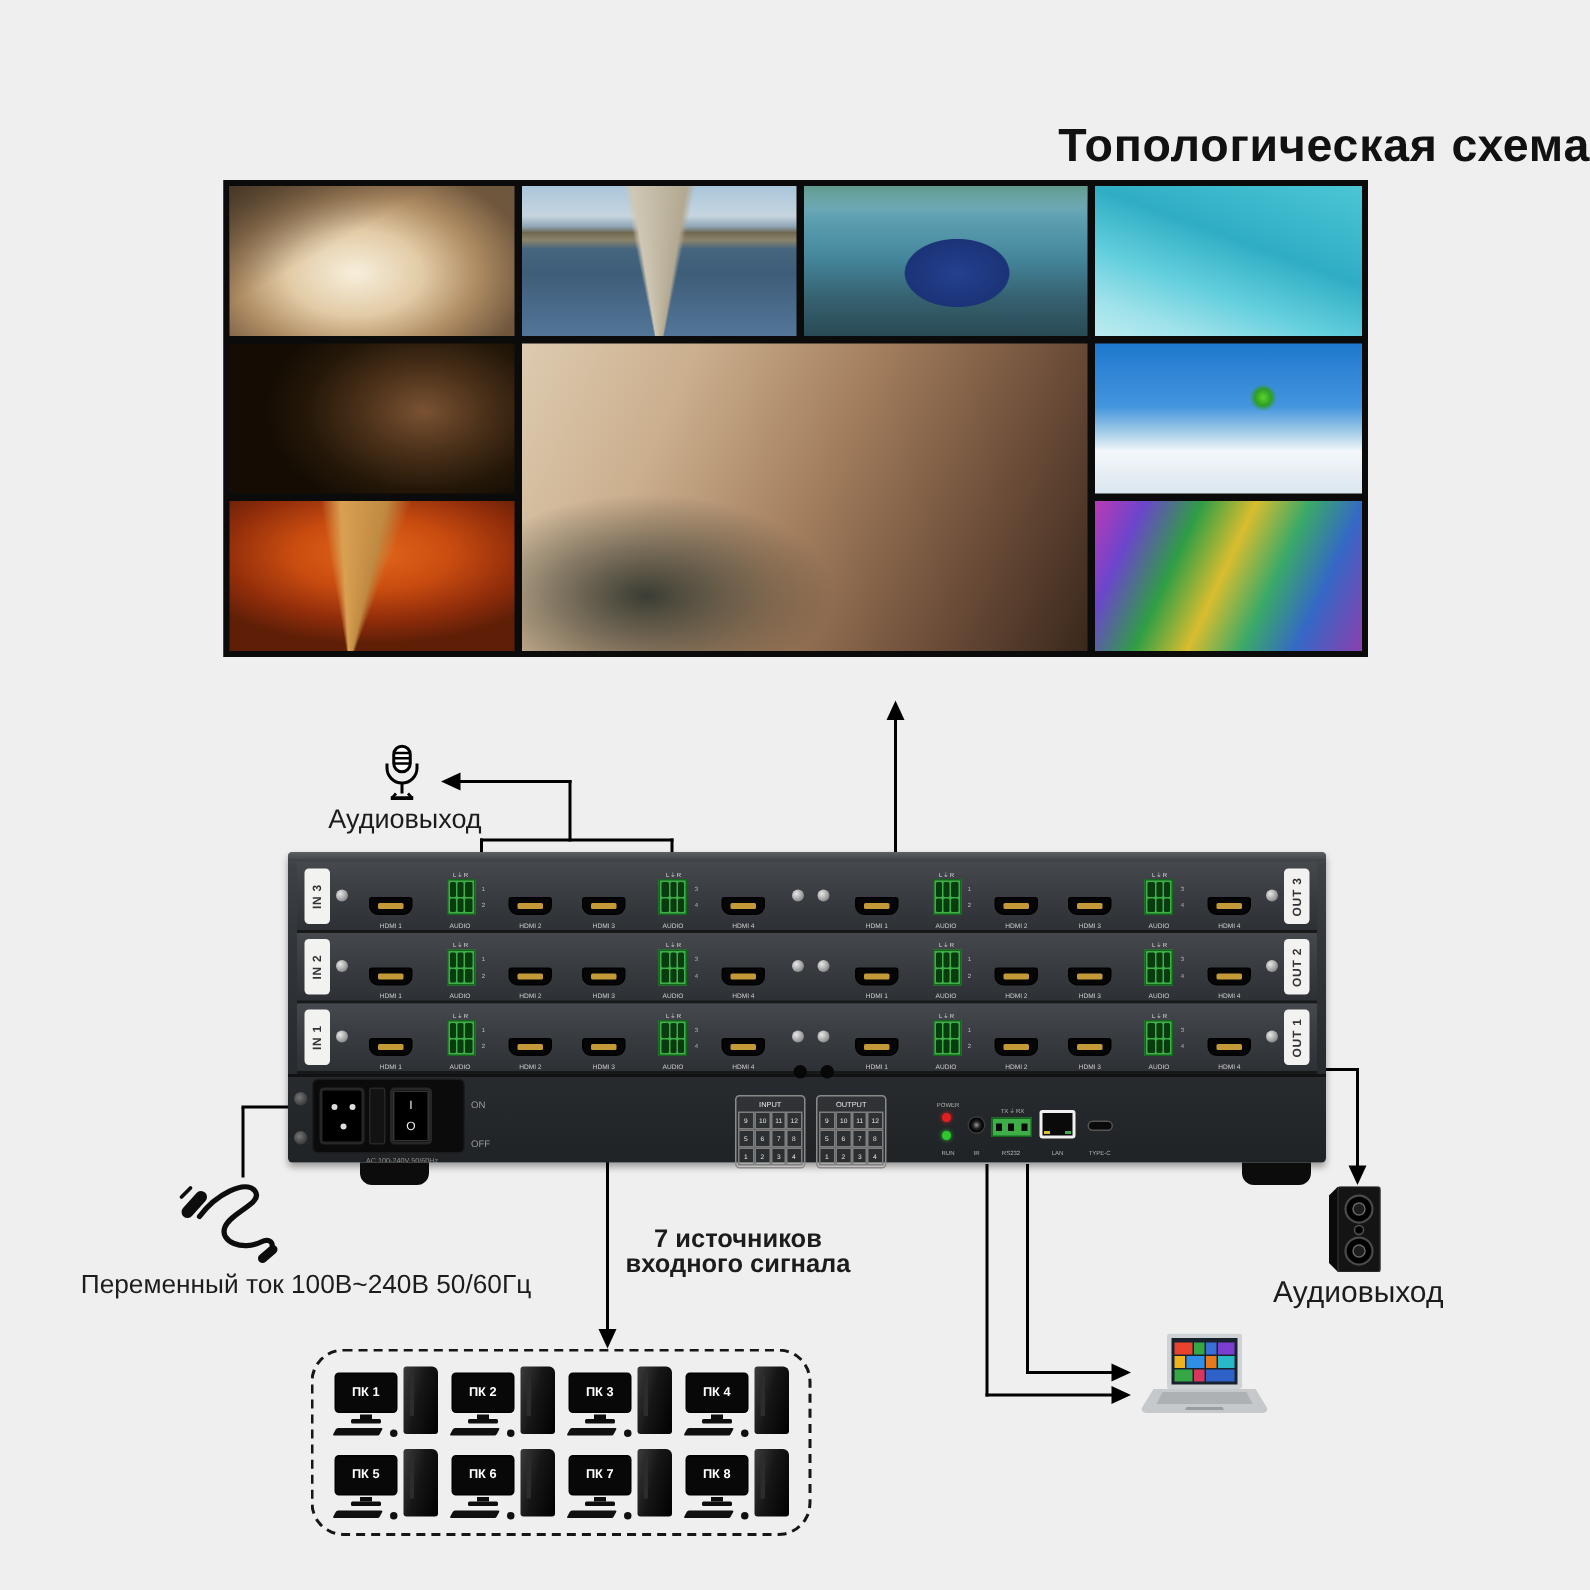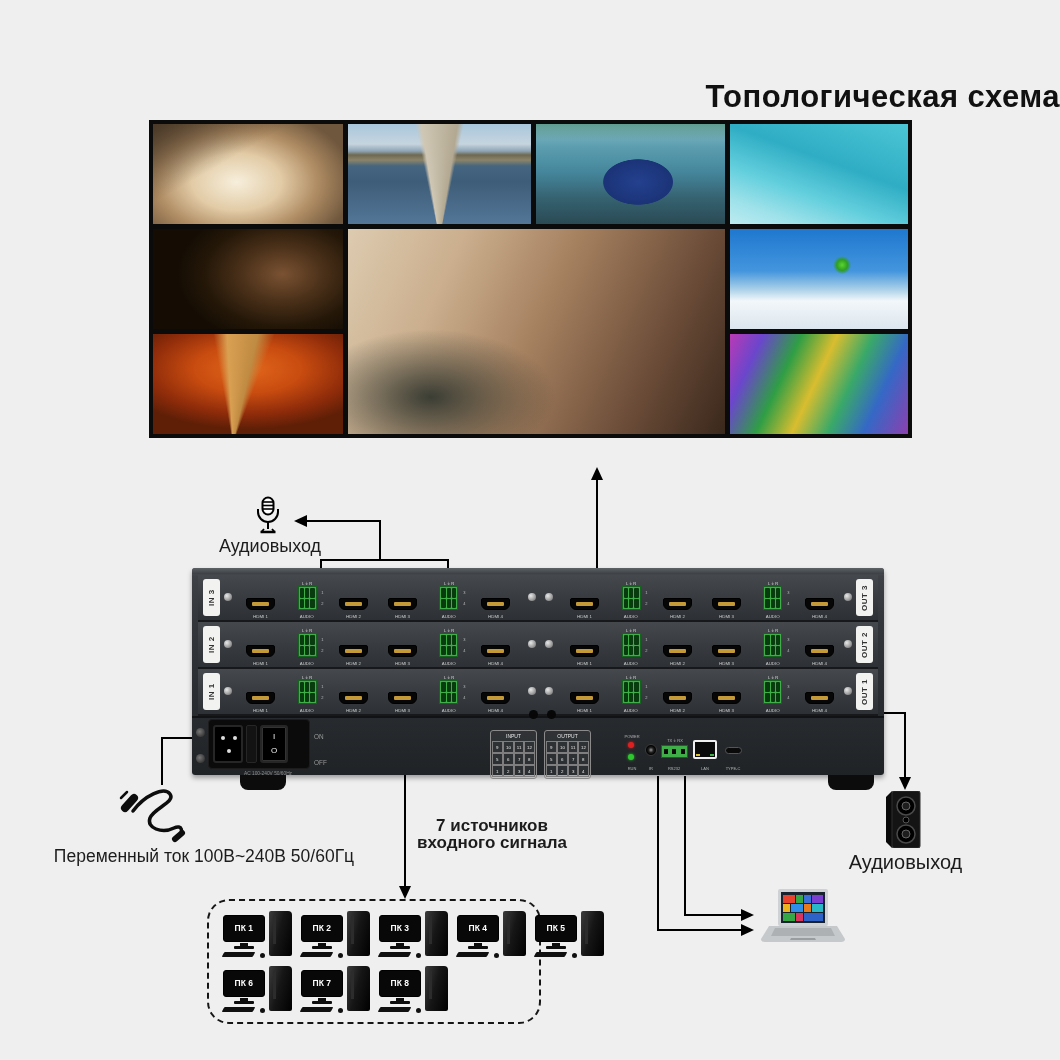--- a/index.html
+++ b/index.html
@@ -106,21 +106,21 @@
   .rs232-block i{width:4px;height:5px;background:#0a0a0a;display:block;}
   .lan-port{position:absolute;left:76px;top:10px;width:24px;height:19px;background:#f0f0f0;border-radius:2px;box-sizing:border-box;padding:2px;}
   .lan-inner{width:100%;height:100%;background:#0a0a0a;position:relative;}
   .lan-inner::before{content:'';position:absolute;left:1px;bottom:1px;width:4px;height:2px;background:#d8c030;}
   .lan-inner::after{content:'';position:absolute;right:1px;bottom:1px;width:4px;height:2px;background:#3fae49;}
   .typec{position:absolute;left:108px;top:17px;width:17px;height:7px;border-radius:3.5px;background:#0a0a0a;border:1px solid #555;box-sizing:border-box;}
   .foot{position:absolute;width:46px;height:15px;background:#0c0c0c;border-radius:0 0 8px 8px;top:57px;}
   .f1{left:48px;}.f2{left:636px;}
 
   
-  .pcbox{position:absolute;left:207px;top:899px;width:334px;height:125px;border:2.5px dashed #161616;border-radius:22px;box-sizing:border-box;display:grid;grid-template-columns:repeat(5,1fr);row-gap:4px;column-gap:6px;padding:9px 12px 7px;}
+  .pcbox{position:absolute;left:207px;top:899px;width:334px;height:125px;border:2.5px dashed #161616;border-radius:22px;box-sizing:border-box;display:grid;grid-template-columns:repeat(4,1fr);row-gap:4px;column-gap:6px;padding:9px 12px 7px;}
   .pc{position:relative;width:72px;height:50px;}
   .pc-tower{position:absolute;right:1px;top:1px;width:23px;height:45px;background:linear-gradient(105deg,#3c3c3c 0%,#161616 45%,#000 100%);border-radius:2px 4px 2px 2px;}
   .pc-tower::before{content:'';position:absolute;left:4px;top:5px;width:3px;height:28px;background:#2c2c2c;}
   .pc-mon{position:absolute;left:2px;top:5px;width:42px;height:27px;background:#080808;border-radius:3px;border:1px solid #000;display:flex;align-items:center;justify-content:center;box-sizing:border-box;}
   .pc-mon span{color:#fff;font-weight:bold;font-size:10px;transform:scale(.85);white-space:nowrap;}
   .pc-stand{position:absolute;left:19px;top:33px;width:8px;height:3px;background:#0d0d0d;}
   .pc-base{position:absolute;left:13px;top:36px;width:20px;height:3px;background:#0d0d0d;border-radius:1px;}
   .pc-kb{position:absolute;left:2px;top:42px;width:31px;height:5px;background:#101010;border-radius:1px;transform:skewX(-28deg);}
   .pc-mouse{position:absolute;left:39px;top:43px;width:5px;height:5px;background:#101010;border-radius:50%;}
 </style>

